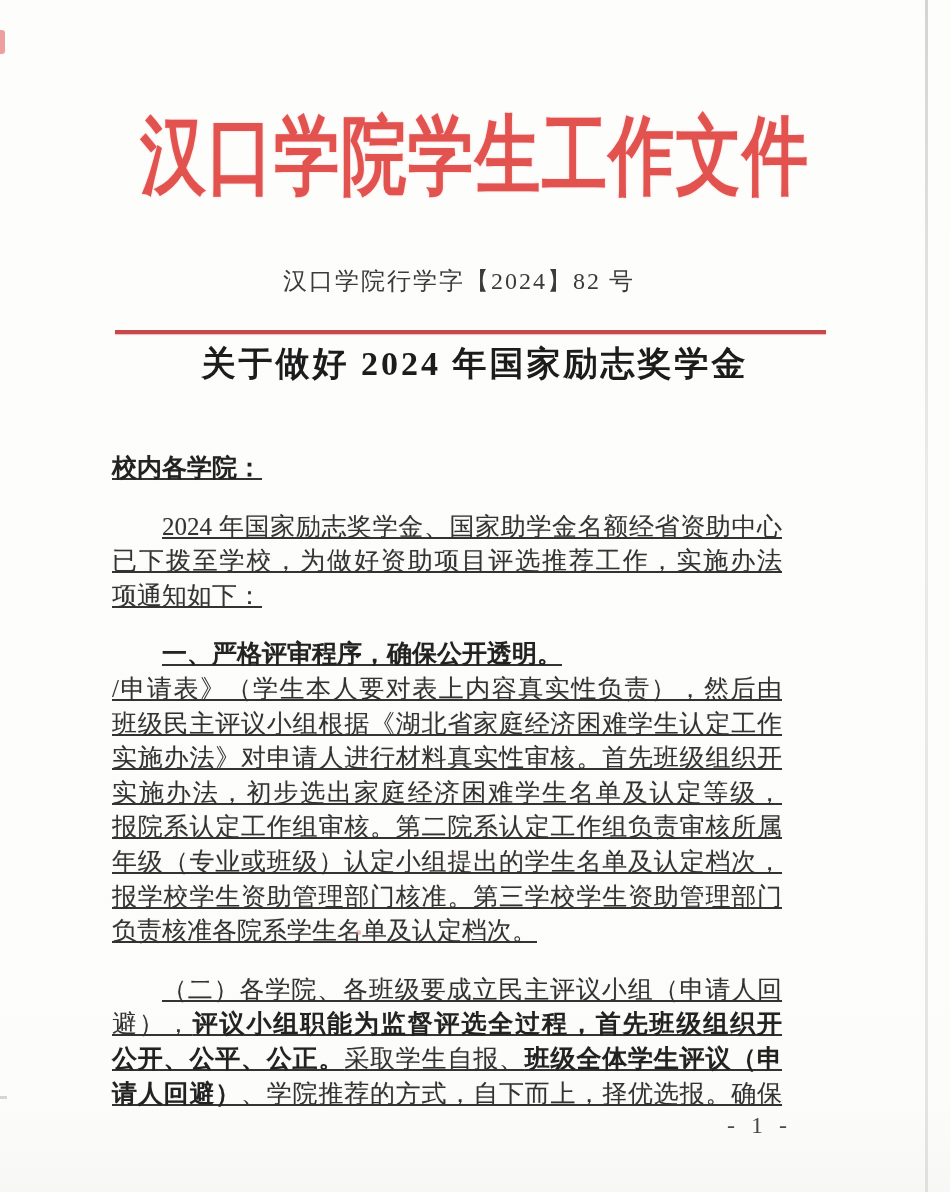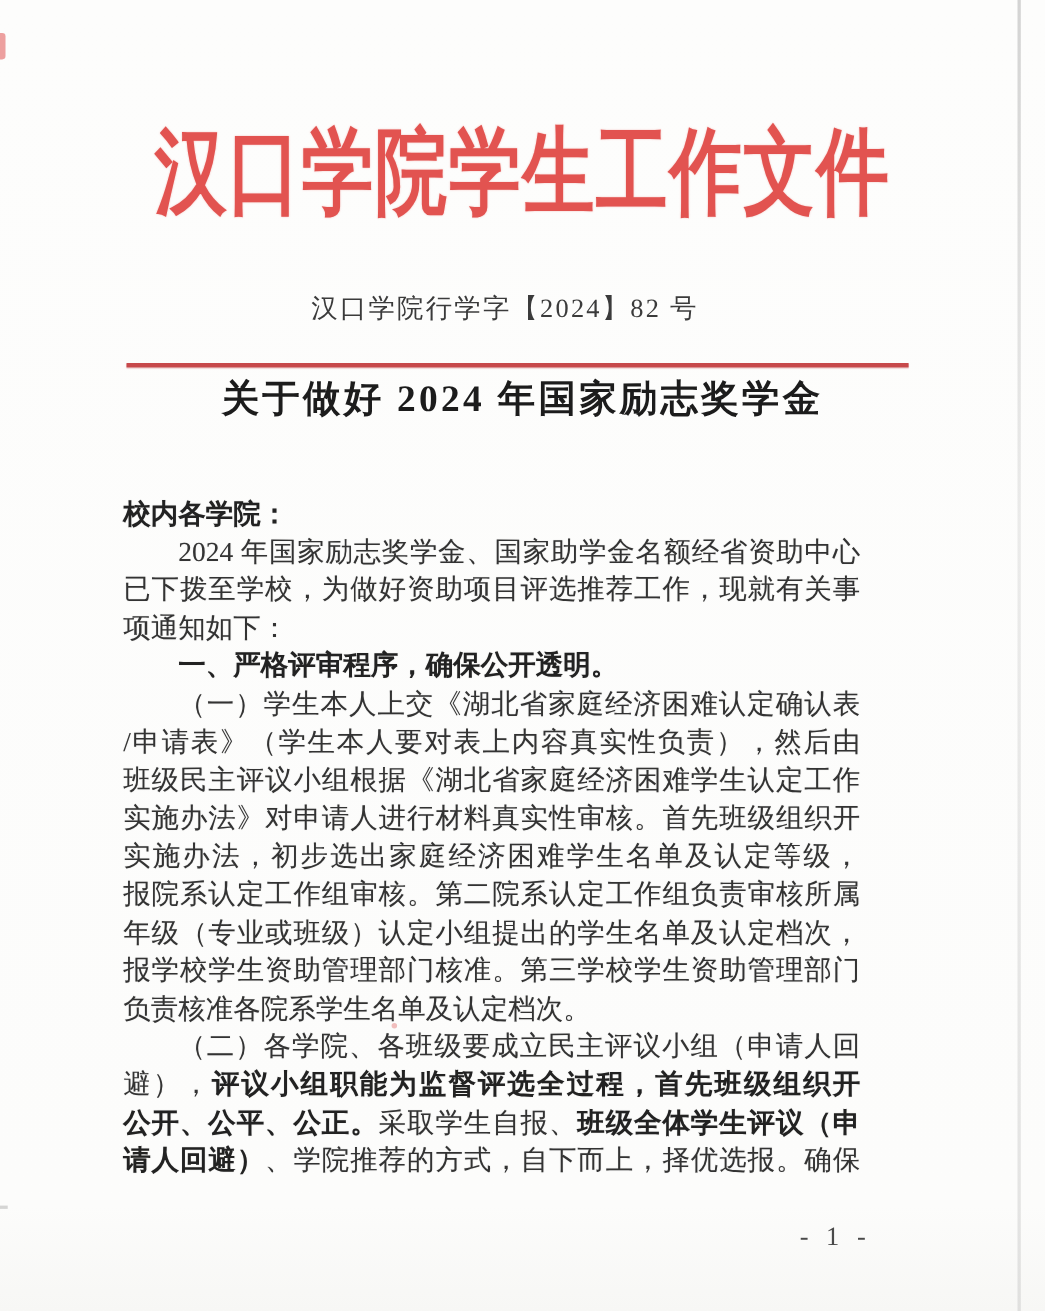--- a/index.html
+++ b/index.html
@@ -50,24 +50,25 @@
     color: #1c1c1c;
     letter-spacing: 3px;
   }
   
   .bodytext {
     position: absolute; top: 451px; left: 112px;
     width: 670px;
     font-size: 25px;
     color: #333;
     text-shadow: 0 0 1px rgba(70,70,70,0.25);
+    text-decoration: underline;
   }
   .bline { height: 34.6px; line-height: 34.6px; white-space: nowrap; }
   .bline.j { white-space: normal; text-align: justify; text-align-last: justify; }
-  .bline.ind { text-indent: 2em; }
+  .bline.ind { text-indent: 2em; margin-top: 24px; }
   .bline .b { font-weight: 700; color: #222; }
   
   .pagenum {
     position: absolute; top: 1110px; right: 158px;
     font-size: 24px; line-height: 30px;
     color: #4a4a4a;
     letter-spacing: 5px;
     white-space: pre;
   }
   
@@ -98,24 +99,23 @@
 <div class="page">
   <div class="banner">汉口学院学生工作文件</div>
   <div class="docnum">汉口学院行学字【2024】82 号</div>
   <div class="rule"></div>
   <div class="doctitle">
     <div>关于做好 2024 年国家励志奖学金</div>
   </div>
   <div class="bodytext">
       <div class="bline"><span class="b">校内各学院：</span></div>
       <div class="bline j ind"><span>2024 年国家励志奖学金、国家助学金名额经省资助中心</span></div>
-      <div class="bline j"><span>已下拨至学校，为做好资助项目评选推荐工作，现就有关事</span></div>
+      <div class="bline j"><span>已下拨至学校，为做好资助项目评选推荐工作，实施办法</span></div>
       <div class="bline"><span>项通知如下：</span></div>
       <div class="bline ind"><span class="b">一、严格评审程序，确保公开透明。</span></div>
-      <div class="bline j ind"><span>（一）学生本人上交《湖北省家庭经济困难认定确认表</span></div>
       <div class="bline j"><span>/申请表》（学生本人要对表上内容真实性负责），然后由</span></div>
       <div class="bline j"><span>班级民主评议小组根据《湖北省家庭经济困难学生认定工作</span></div>
       <div class="bline j"><span>实施办法》对申请人进行材料真实性审核。首先班级组织开</span></div>
       <div class="bline j"><span>实施办法，初步选出家庭经济困难学生名单及认定等级，</span></div>
       <div class="bline j"><span>报院系认定工作组审核。第二院系认定工作组负责审核所属</span></div>
       <div class="bline j"><span>年级（专业或班级）认定小组提出的学生名单及认定档次，</span></div>
       <div class="bline j"><span>报学校学生资助管理部门核准。第三学校学生资助管理部门</span></div>
       <div class="bline"><span>负责核准各院系学生名单及认定档次。</span></div>
       <div class="bline j ind"><span>（二）各学院、各班级要成立民主评议小组（申请人回</span></div>
       <div class="bline j"><span>避），</span><span class="b">评议小组职能为监督评选全过程，首先班级组织开</span></div>

